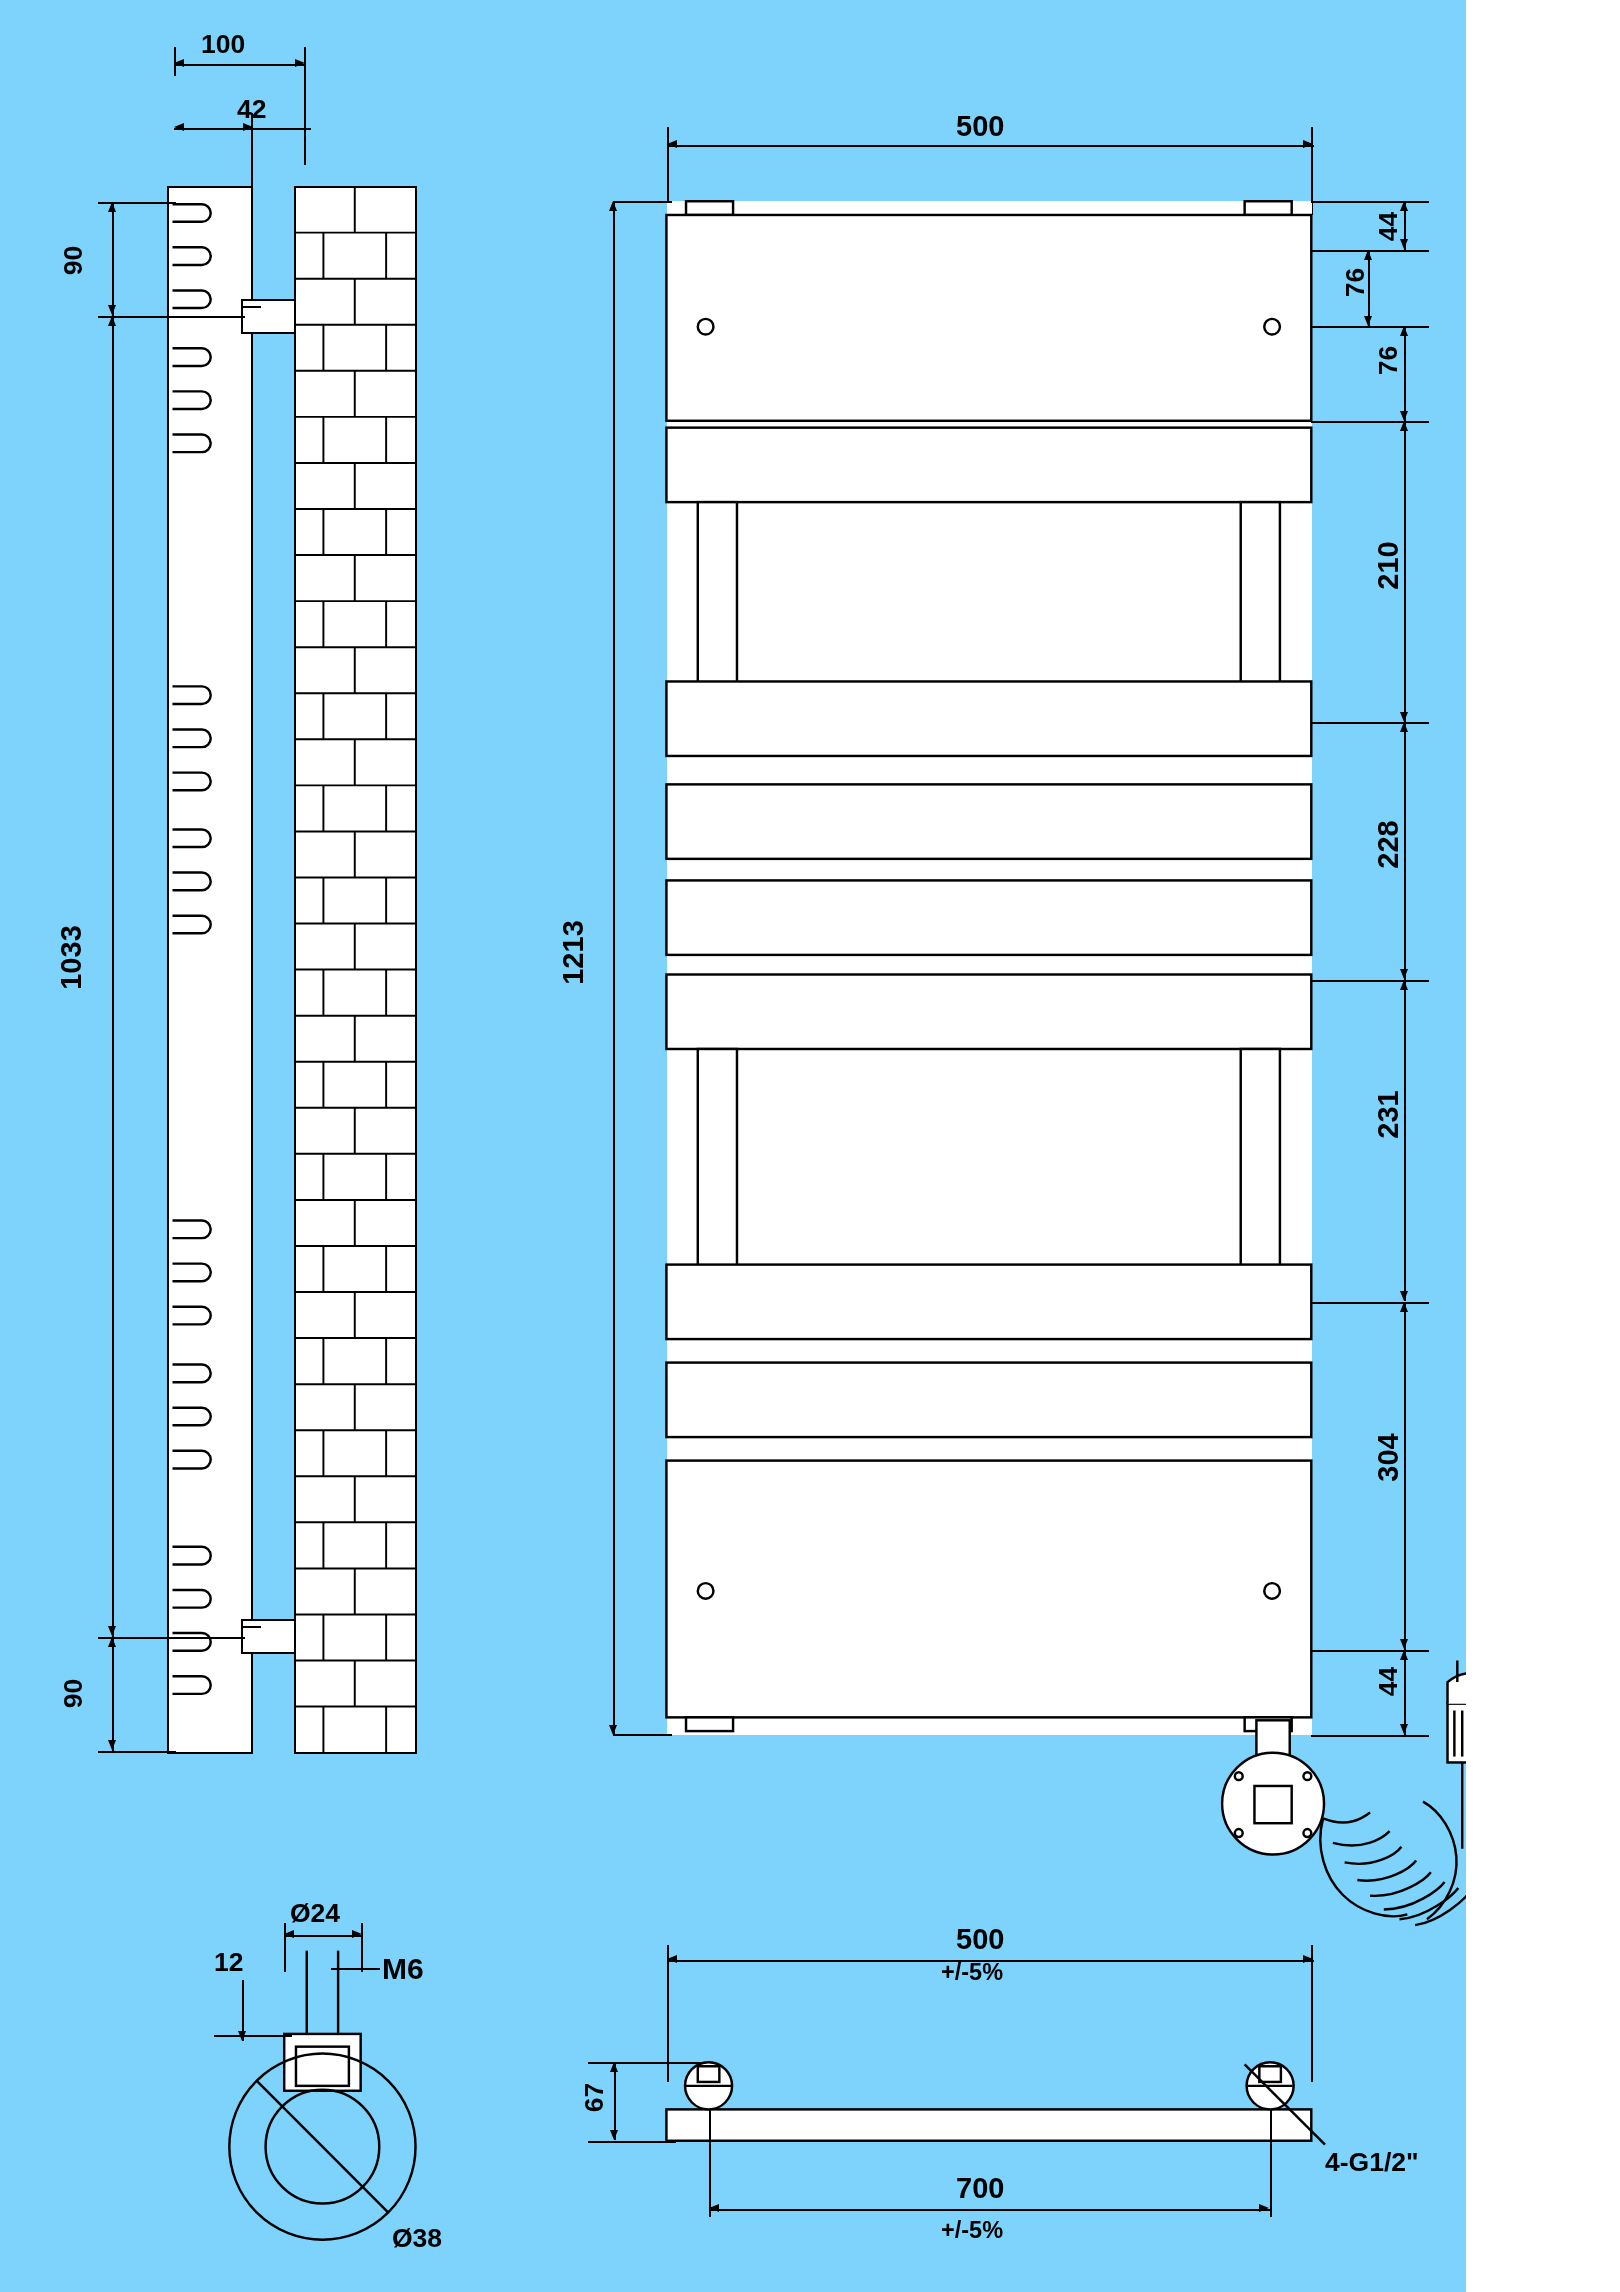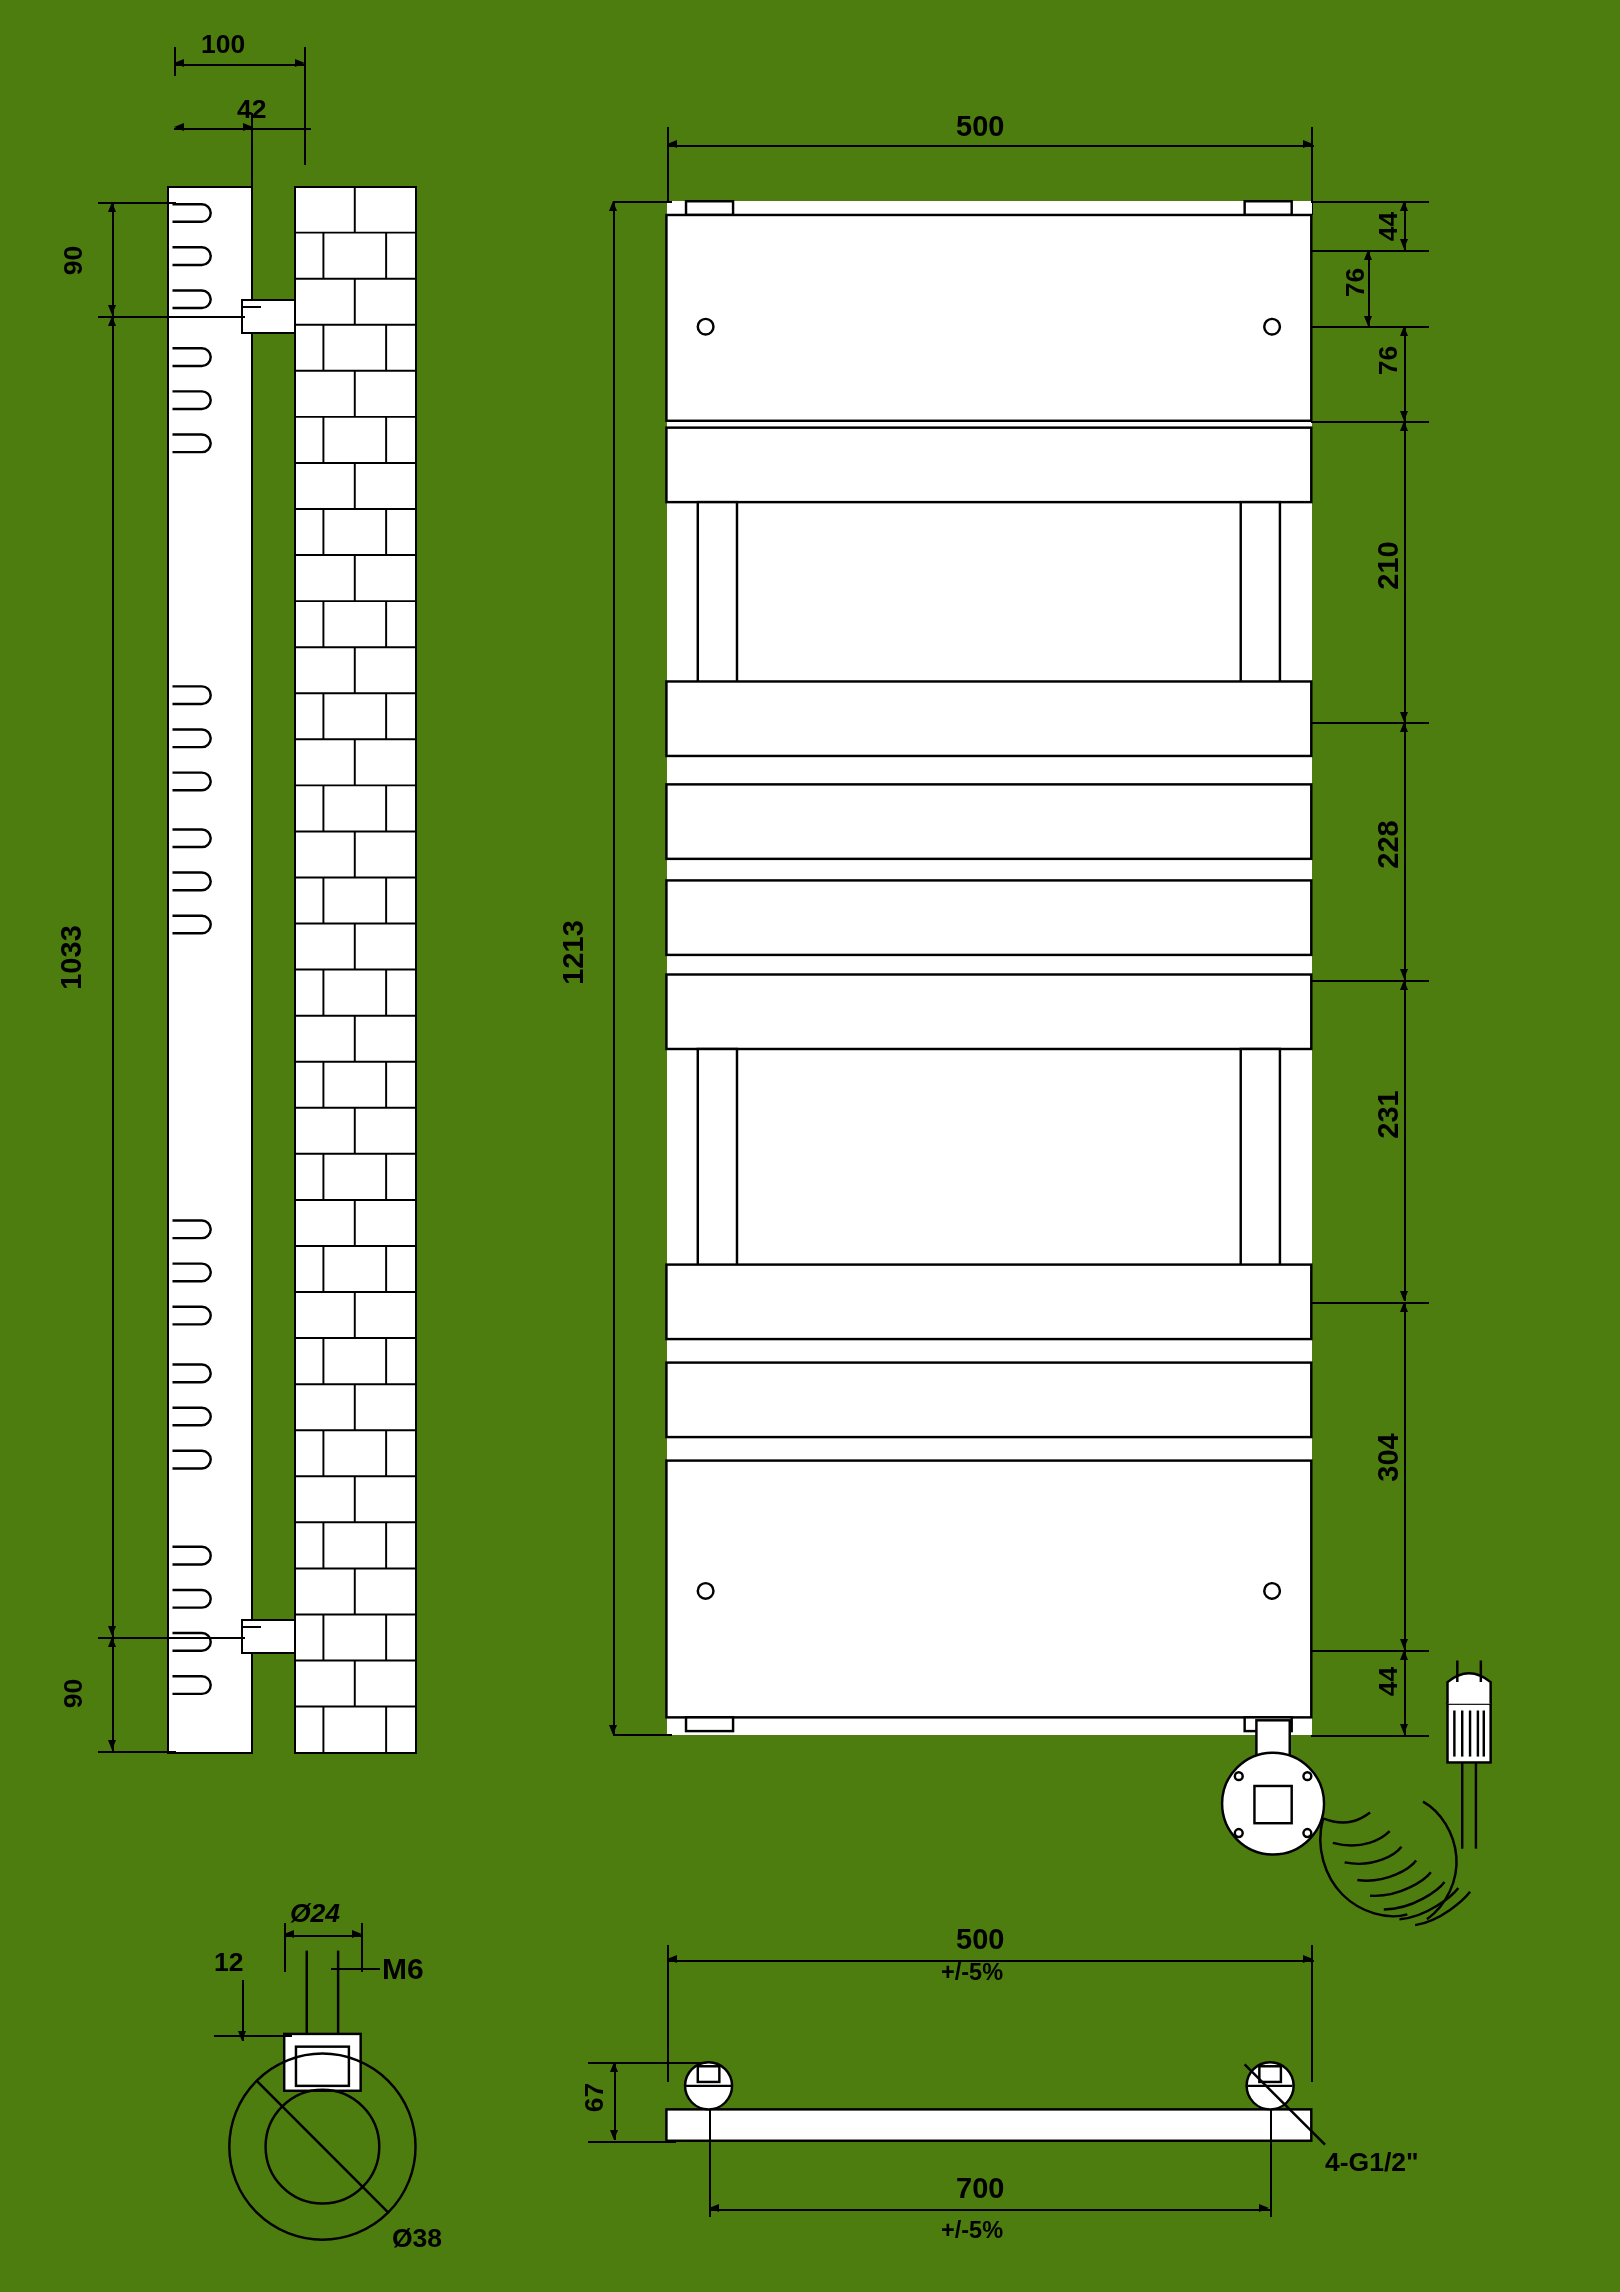--- a/index.html
+++ b/index.html
@@ -1,17 +1,17 @@
 <!DOCTYPE html>
 <html><head>
 <meta charset="utf-8">
 <style>
   html,body{margin:0;padding:0;background:#ffffff;}
   body{font-family:"Liberation Sans", sans-serif;}
-  #page{position:relative;width:1620px;height:2293px;background:#4d7c0f;overflow:hidden;}
+  #page{position:relative;width:1466px;height:2293px;background:#7dd3fc;overflow:hidden;}
   .ln{position:absolute;background:#000;}
   .h{height:2px;}
   .v{width:2px;}
   .lbl{position:absolute;font-weight:bold;color:#000;white-space:nowrap;}
   .lbl.rot{transform-origin:50% 50%;}
   .box{position:absolute;border:2px solid #000;box-sizing:border-box;background:#fff;}
   .arrow{position:absolute;width:0;height:0;}
   .ar-l{border-top:4.9px solid transparent;border-bottom:4.9px solid transparent;border-right:10.8px solid #000;}
   .ar-r{border-top:4.9px solid transparent;border-bottom:4.9px solid transparent;border-left:10.8px solid #000;}
   .ar-u{border-left:4.9px solid transparent;border-right:4.9px solid transparent;border-bottom:10.8px solid #000;}
@@ -330,21 +330,21 @@
       <circle cx="329" cy="2190" r="58" fill="none"></circle>
       <line x1="262" y1="2123" x2="396" y2="2257"></line>
     </g>
   </svg>
 
   <div class="ln h" style="left:284px;top:1935px;width:78px;"></div>
   <div class="arrow ar-l" style="left:284px;top:1930px;"></div>
   <div class="arrow ar-r" style="left:352px;top:1930px;"></div>
   <div class="ln v" style="left:284px;top:1923px;height:49px;"></div>
   <div class="ln v" style="left:361px;top:1923px;height:49px;"></div>
-  <div class="lbl" style="left:290px;top:1898px;font-size:26.5px;font-style:italic;">Ø24</div>
+  <div class="lbl" style="left:290px;top:1898px;font-size:26.5px;">Ø24</div>
 
   <div class="ln h" style="left:331px;top:1968px;width:49px;"></div>
   <div class="lbl" style="left:382px;top:1952px;font-size:30px;">M6</div>
 
   <div class="ln h" style="left:214px;top:2035px;width:78px;"></div>
   <div class="lbl" style="left:214px;top:1947px;font-size:26.5px;">12</div>
   <div class="ln v" style="left:242px;top:1980px;height:61px;"></div>
   <div class="arrow ar-d" style="left:238px;top:2031px;"></div>
 
   <div class="lbl" style="left:392px;top:2223px;font-size:26.5px;">Ø38</div>

